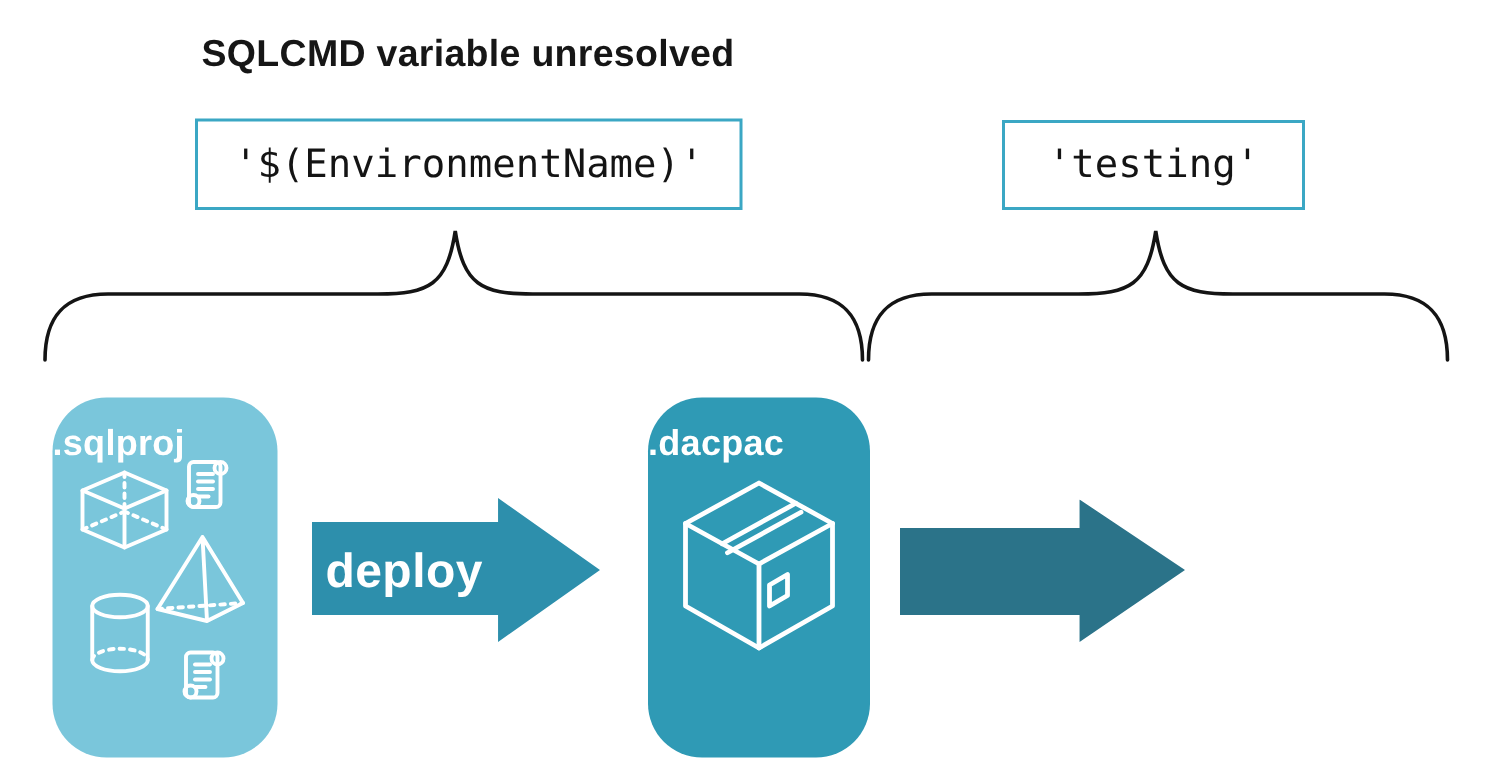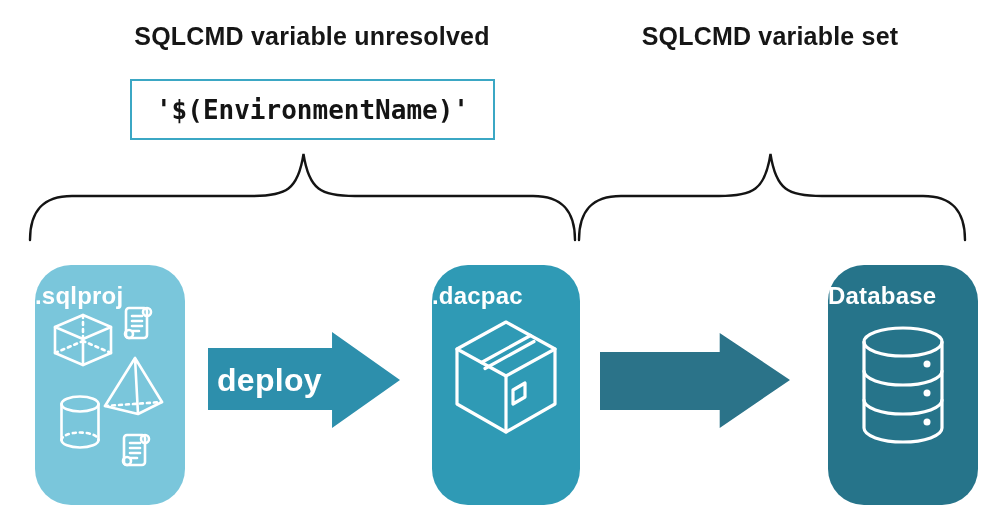--- a/index.html
+++ b/index.html
@@ -7,21 +7,21 @@
     position:relative;width:1000px;height:522px;background:#ffffff;
     font-family:"Liberation Sans",sans-serif;overflow:hidden;
   }
   .heading{
     position:absolute;top:22px;transform:translateX(-50%);
     font-size:25px;font-weight:700;color:#161616;white-space:nowrap;
     letter-spacing:0.2px;
   }
   .code-box{
     position:absolute;border:2px solid #1d4ed8;background:#ffffff;
-    display:flex;align-items:center;justify-content:center;box-sizing:border-box;font-weight:bold;
+    display:flex;align-items:center;justify-content:center;box-sizing:border-box;
   }
   .code-text{
     font-family:"DejaVu Sans Mono","Liberation Mono",monospace;
     font-size:26px;color:#141414;white-space:nowrap;
   }
   .braces{position:absolute;left:0;top:0;}
   .brace-path{fill:none;stroke:#141414;stroke-width:2.4;stroke-linecap:round;}
   .card{
     position:absolute;top:265px;height:240px;border-radius:36px;
     display:block;box-sizing:border-box;
@@ -43,24 +43,26 @@
     position:relative;z-index:2;width:64%;text-align:center;
     color:#ffffff;font-weight:700;font-size:32px;letter-spacing:0.3px;
   }
 </style>
 </head>
 <body>
 
 <div class="canvas">
 
   <div class="heading" style="left:312px;">SQLCMD variable unresolved</div>
-  <div class="heading" style="left:770px;">SQLCMD variable set</div>
 
   <div class="code-box" style="left: 130px; top: 79px; width: 365px; height: 61px; border-color: rgb(59, 167, 196);">
     <span class="code-text">'$(EnvironmentName)'</span>
+  </div>
+  <div class="code-box" style="left: 668px; top: 80px; width: 202px; height: 60px; border-color: rgb(59, 167, 196);">
+    <span class="code-text">'testing'</span>
   </div>
 
   <svg class="braces" width="1000" height="260" viewBox="0 0 1000 260">
     <path class="brace-path" d="M 30 240 C 30 212, 42 196, 72 196 L 252 196 C 286 196, 298 190, 303.5 154
          C 309 190, 321 196, 355 196 L 533 196 C 563 196, 575 212, 575 240"></path>
     <path class="brace-path" d="M 579 240 C 579 212, 591 196, 621 196 L 719 196 C 753 196, 765 190, 770.5 154
          C 776 190, 788 196, 822 196 L 923 196 C 953 196, 965 212, 965 240"></path>
   </svg>
 
   <div class="card" style="left: 35px; width: 150px; background: rgb(122, 198, 219);">
@@ -115,26 +117,14 @@
       <path class="icon-stroke-bold" d="M55 56 L55 112"></path>
       <path class="icon-stroke-bold" d="M30.5 42.5 L79.5 15.5 M34 48.5 L83 21.5"></path>
       <path class="icon-stroke-bold" d="M62 70 L74 63 L74 77 L62 84 Z" stroke-width="2.6"></path>
     </svg>
   </div>
 
   <div class="arrow" style="left:600px;width:190px;">
     <div class="arrow-shape" style="clip-path: polygon(0% 22%, 63% 22%, 63% 3%, 100% 50%, 63% 98%, 63% 80%, 0% 80%); background: rgb(43, 115, 137);"></div>
   </div>
 
-  <div class="card" style="left: 828px; width: 150px; background: rgb(38, 116, 138);">
-    <div class="card-label">Database</div>
-    <svg class="card-icon" style="left:27px;top:60px;" width="96" height="122" viewBox="0 0 96 122">
-      <ellipse class="icon-stroke-bold" cx="48" cy="17" rx="39" ry="14"></ellipse>
-      <path class="icon-stroke-bold" d="M9 17 L9 103 A39 14 0 0 0 87 103 L87 17"></path>
-      <path class="icon-stroke-bold" d="M9 46 A39 14 0 0 0 87 46"></path>
-      <path class="icon-stroke-bold" d="M9 75 A39 14 0 0 0 87 75"></path>
-      <circle cx="72" cy="39" r="3.5" fill="#ffffff"></circle>
-      <circle cx="72" cy="68" r="3.5" fill="#ffffff"></circle>
-      <circle cx="72" cy="97" r="3.5" fill="#ffffff"></circle>
-    </svg>
-  </div>
 
 </div>
 
 </body></html>

